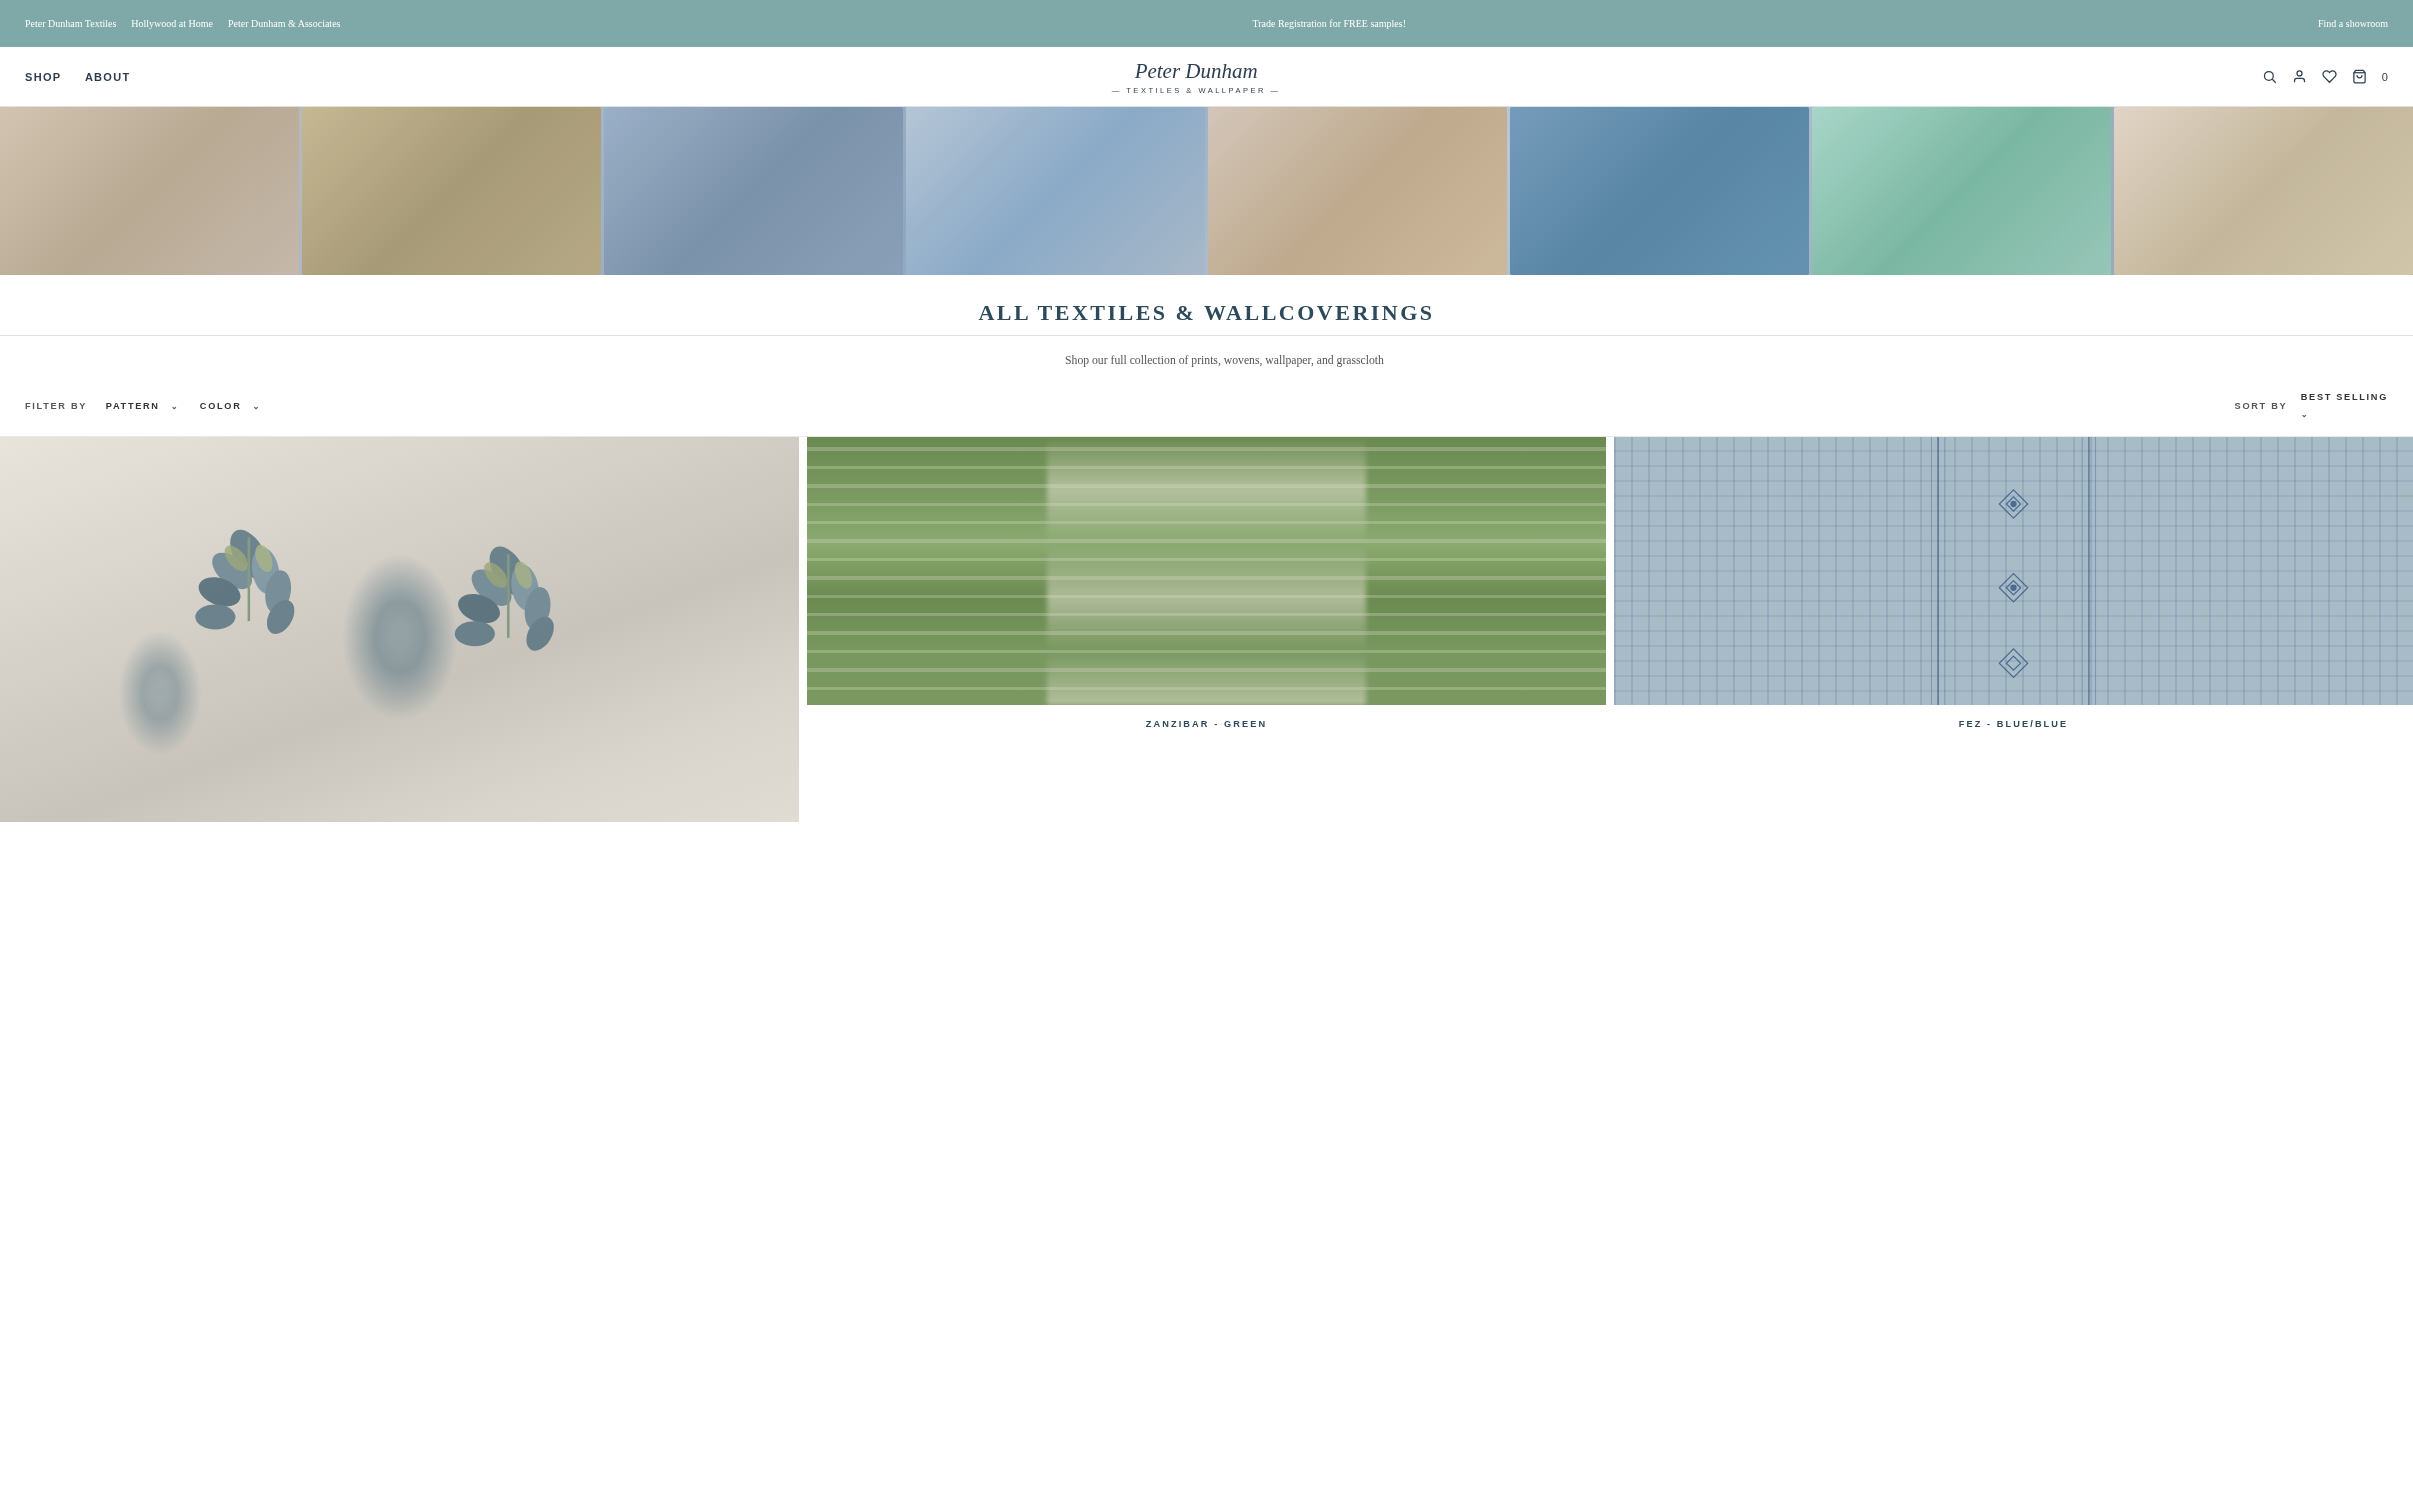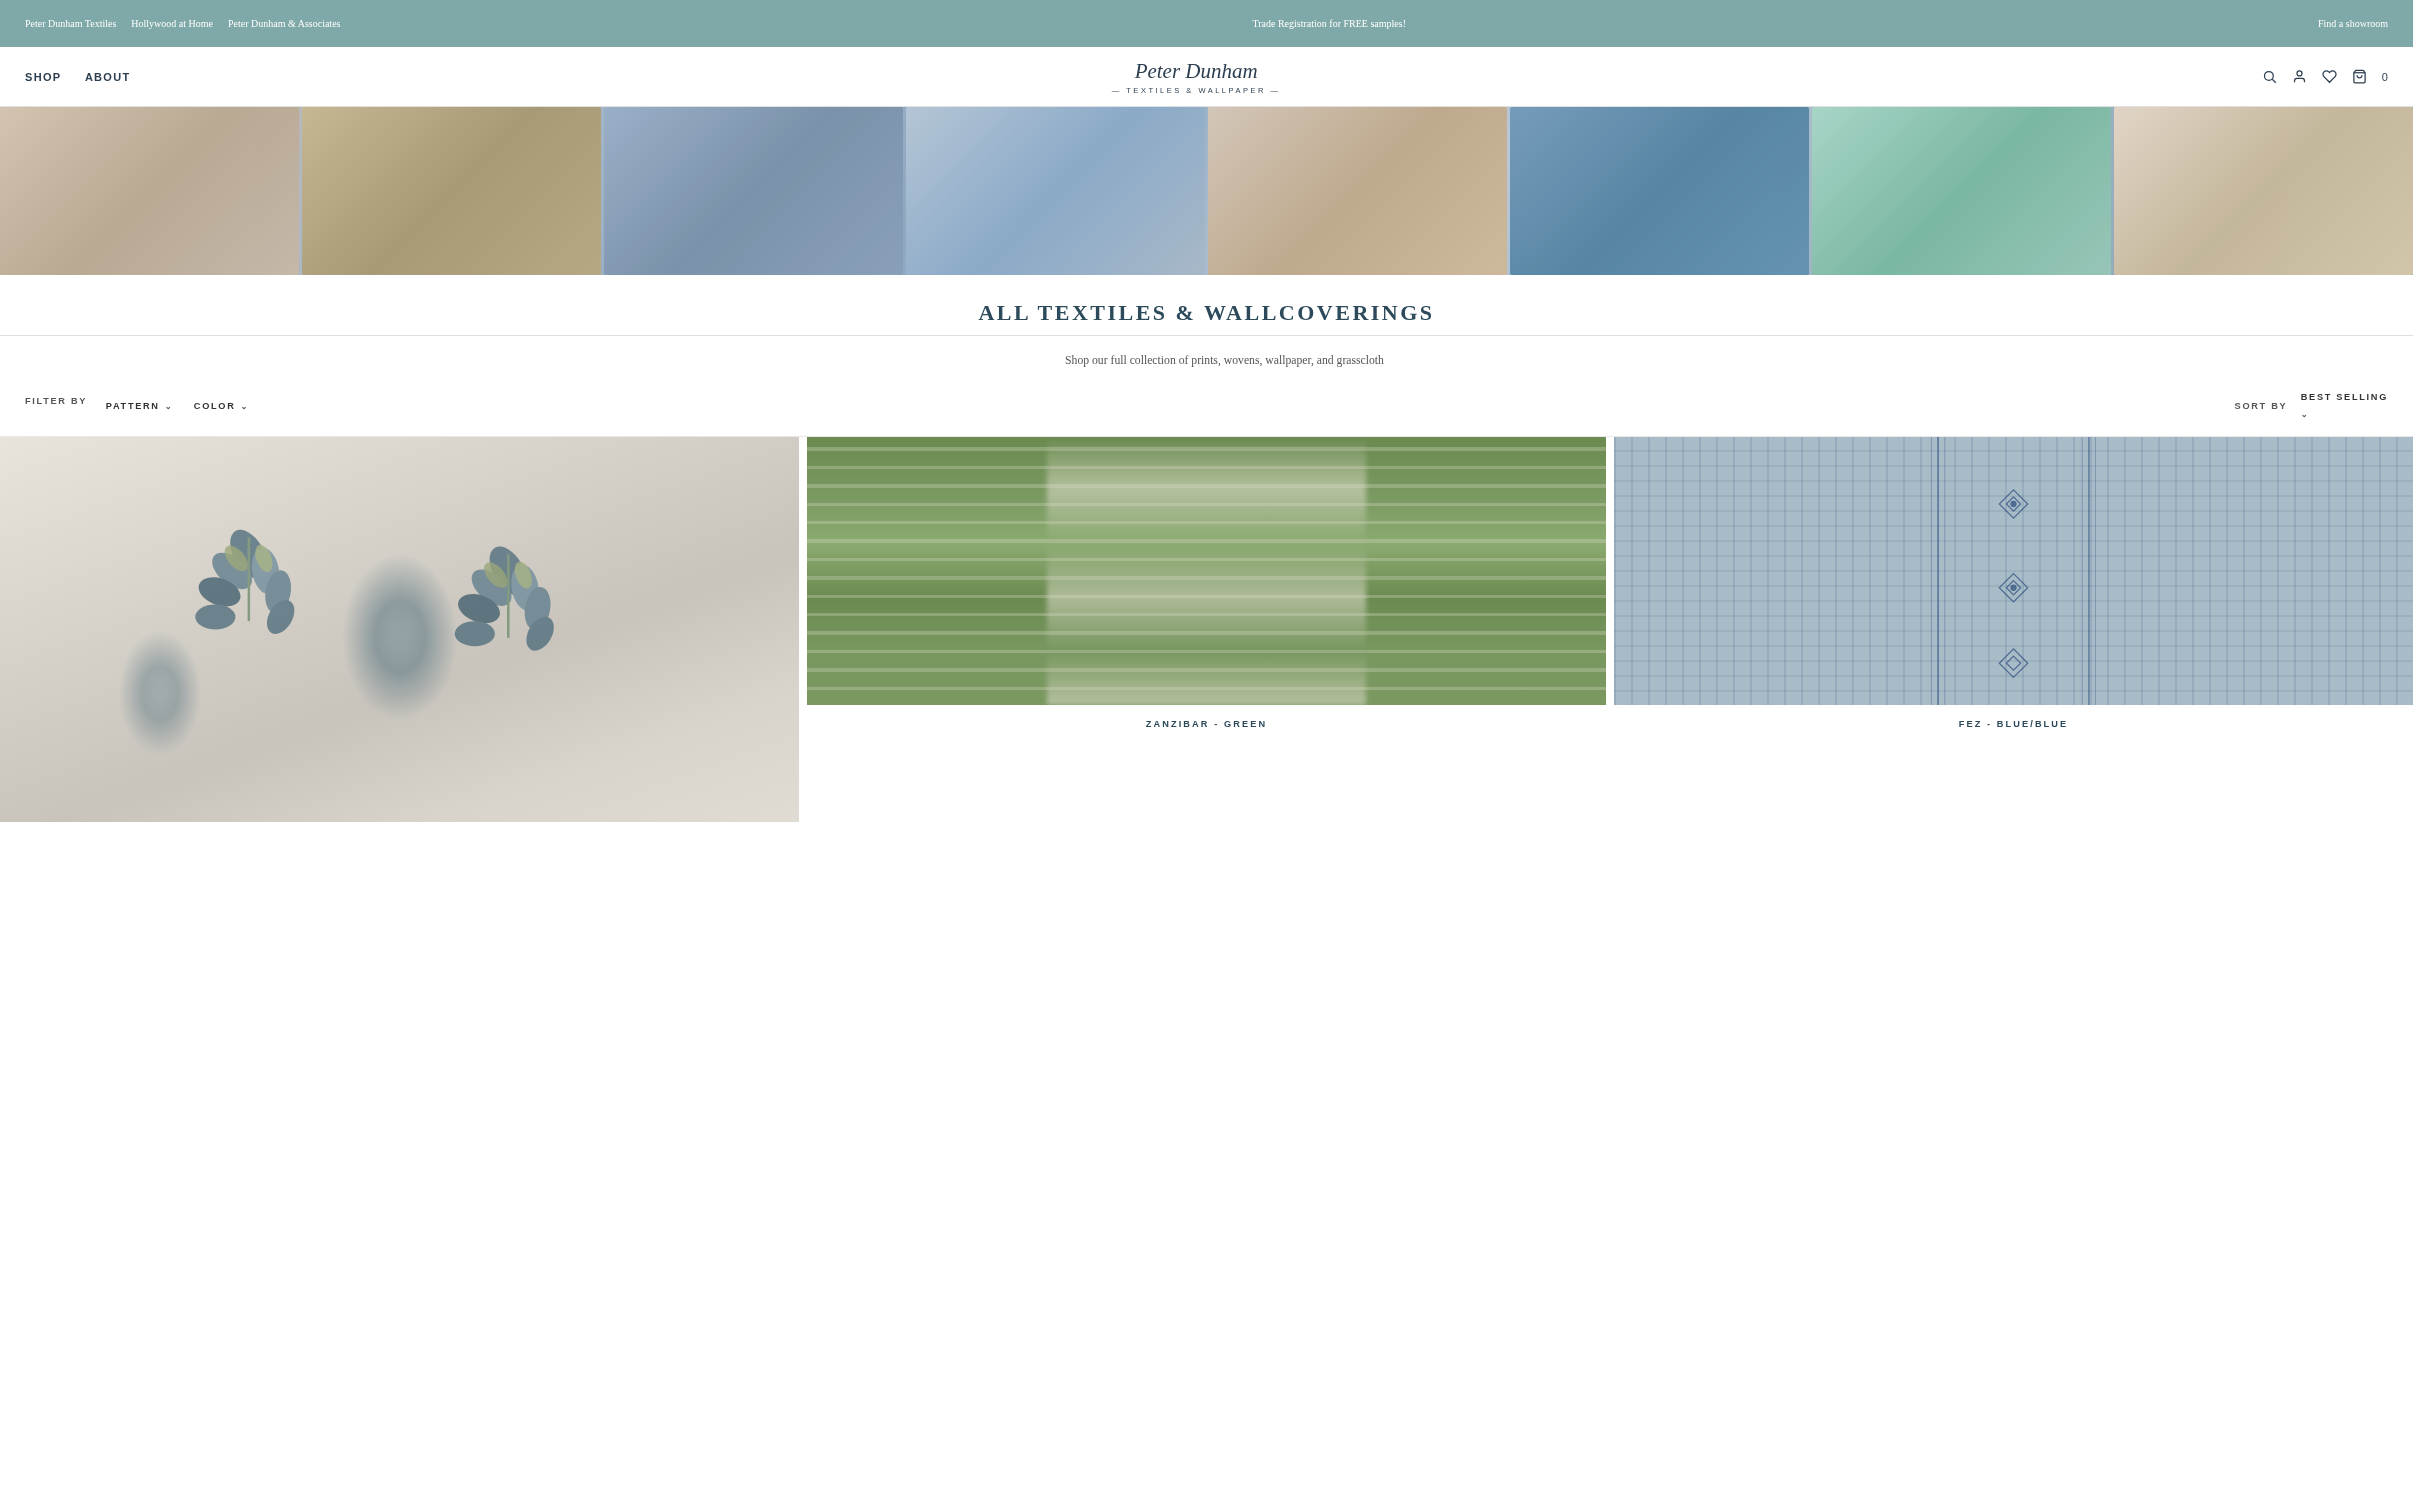--- a/index.html
+++ b/index.html
@@ -94,33 +94,33 @@
     }
 
     
     .filter-bar {
       display: flex;
       align-items: center;
       justify-content: space-between;
       padding: 17px 25px;
       border-bottom: 0.8px solid #e8e8e8;
     }
-    .filter-left { display: flex; gap: 17px; }
+    .filter-left { display: flex; align-items: center; gap: 17px; }
     .filter-label {
       font-size: 9.2px;
       letter-spacing: 1.7px;
       font-family: Arial, sans-serif;
       color: #555;
       font-weight: 600;
       text-transform: uppercase;
     }
     .filter-dropdown {
       display: flex;
       align-items: center;
-      gap: 5px;
+      gap: 11px;
       cursor: pointer;
       font-size: 9.2px;
       letter-spacing: 1.7px;
       font-family: Arial, sans-serif;
       color: #333;
       font-weight: 600;
       text-transform: uppercase;
       padding: 5px 1.7px;
     }
     .chevron-icon { font-size: 8.4px; color: #555; }

